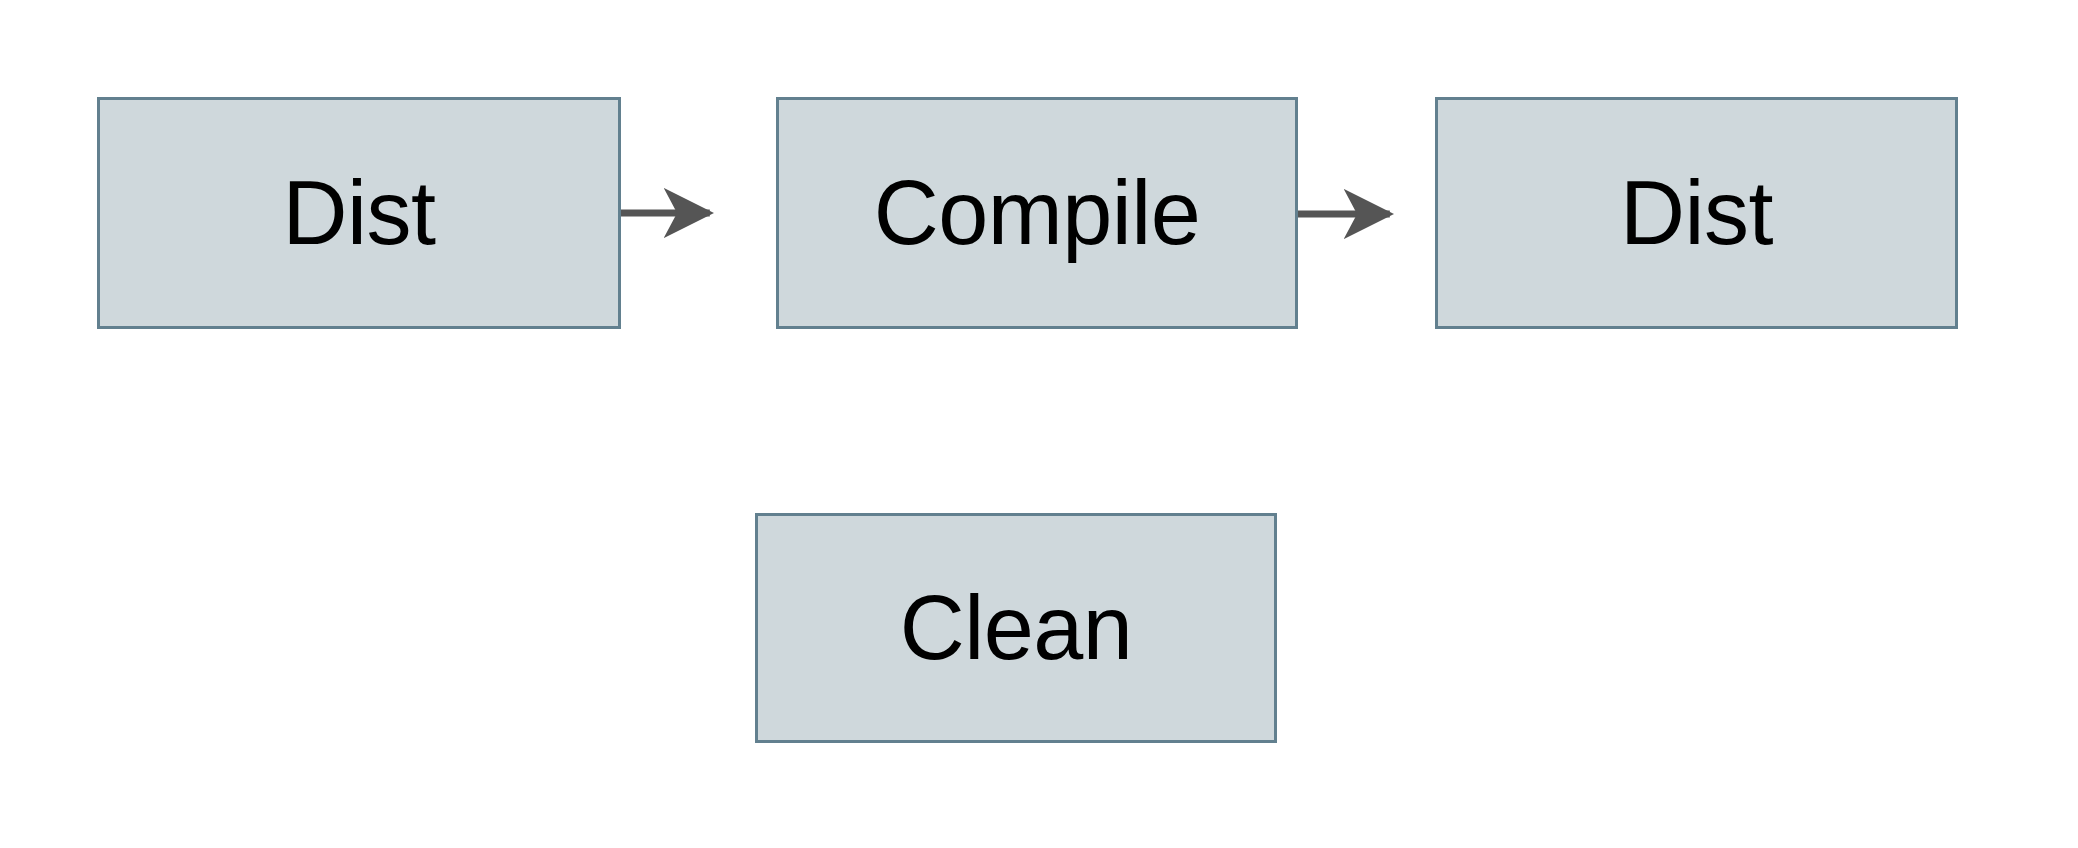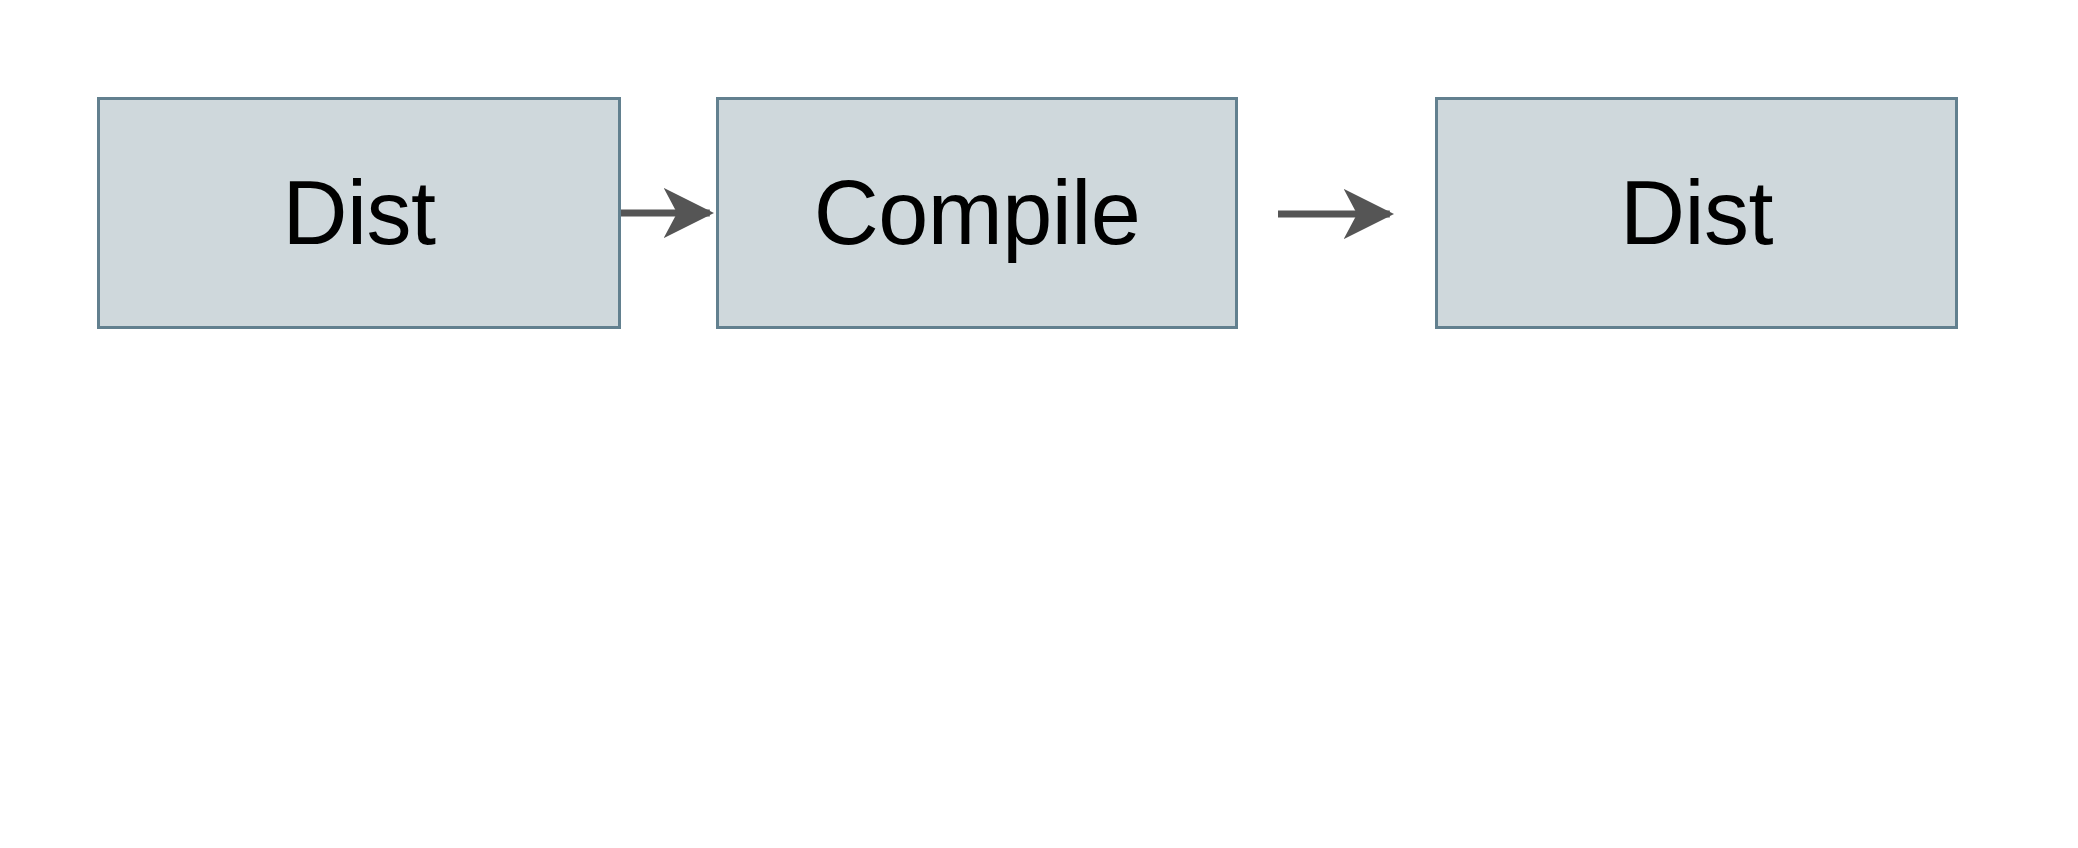--- a/index.html
+++ b/index.html
@@ -70,22 +70,25 @@
 
     <g>
       <line id="edge-1-line" x1="1278" y1="214" x2="1389.8" y2="214" stroke="#555555" stroke-width="7" marker-end="url(#arrow-barbed)"></line>
     </g>
   </svg>
 
   <div class="node-box" id="node-dist" style="left: 72px; top: 97px; width: 524px; height: 232px; background: rgb(207, 216, 220); border-color: rgb(98, 128, 143); border-width: 3px; margin-left: 25px;">
     <span class="node-label" style="font-size: 90px; color: rgb(0, 0, 0);">Dist</span>
   </div>
 
-  <div class="node-box" id="node-compile" style="left: 716px; top: 97px; width: 522px; height: 232px; background: rgb(207, 216, 220); border-color: rgb(98, 128, 143); border-width: 3px;">
+  <div class="node-box" id="node-compile" style="left: 776px; top: 97px; width: 522px; height: 232px; background: rgb(207, 216, 220); border-color: rgb(98, 128, 143); border-width: 3px;">
     <span class="node-label" style="font-size: 90px; color: rgb(0, 0, 0);">Compile</span>
   </div>
 
   <div class="node-box" id="node-init" style="left: 1435px; top: 97px; width: 523px; height: 232px; background: rgb(207, 216, 220); border-color: rgb(98, 128, 143); border-width: 3px;">
     <span class="node-label" style="font-size: 90px; color: rgb(0, 0, 0);">Dist</span>
   </div>
 
+  <div class="node-box" id="node-clean" style="left: 755px; top: 513px; width: 522px; height: 230px; background: rgb(207, 216, 220); border-color: rgb(98, 128, 143); border-width: 3px;">
+    <span class="node-label" style="font-size: 90px; color: rgb(0, 0, 0);">Clean</span>
+  </div>
 
 </div>
 
 </body></html>

